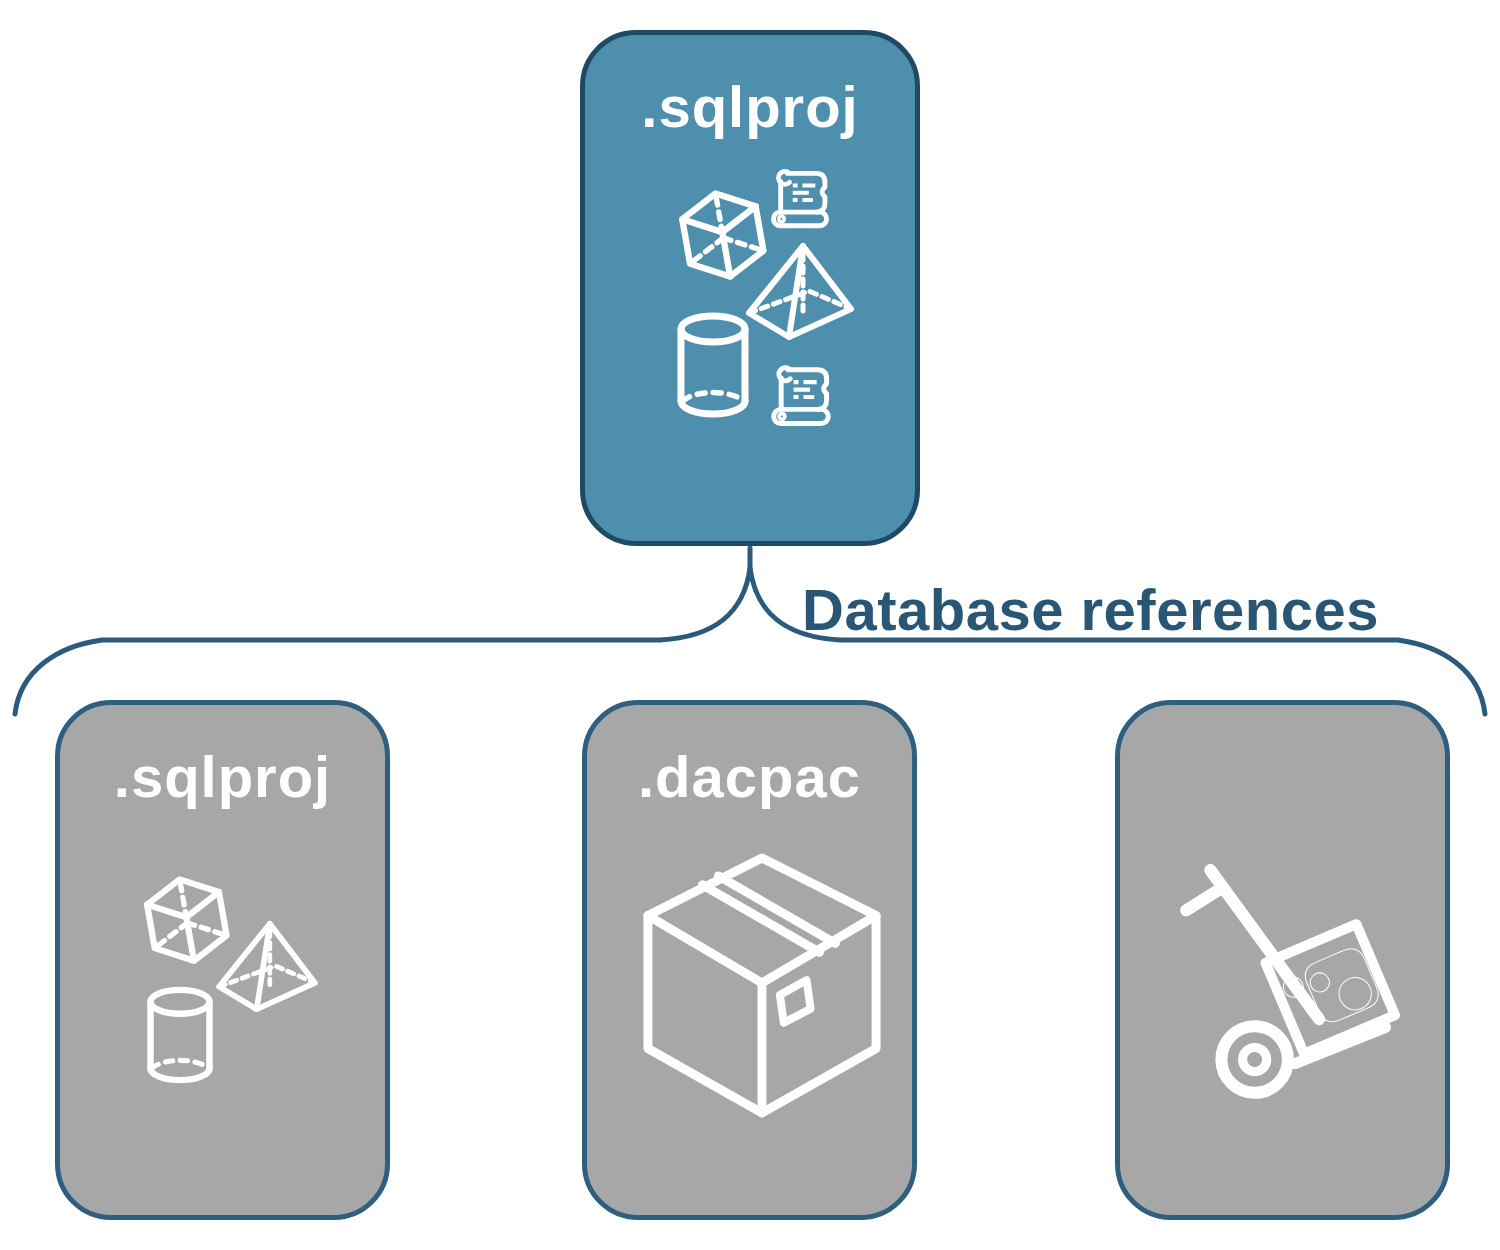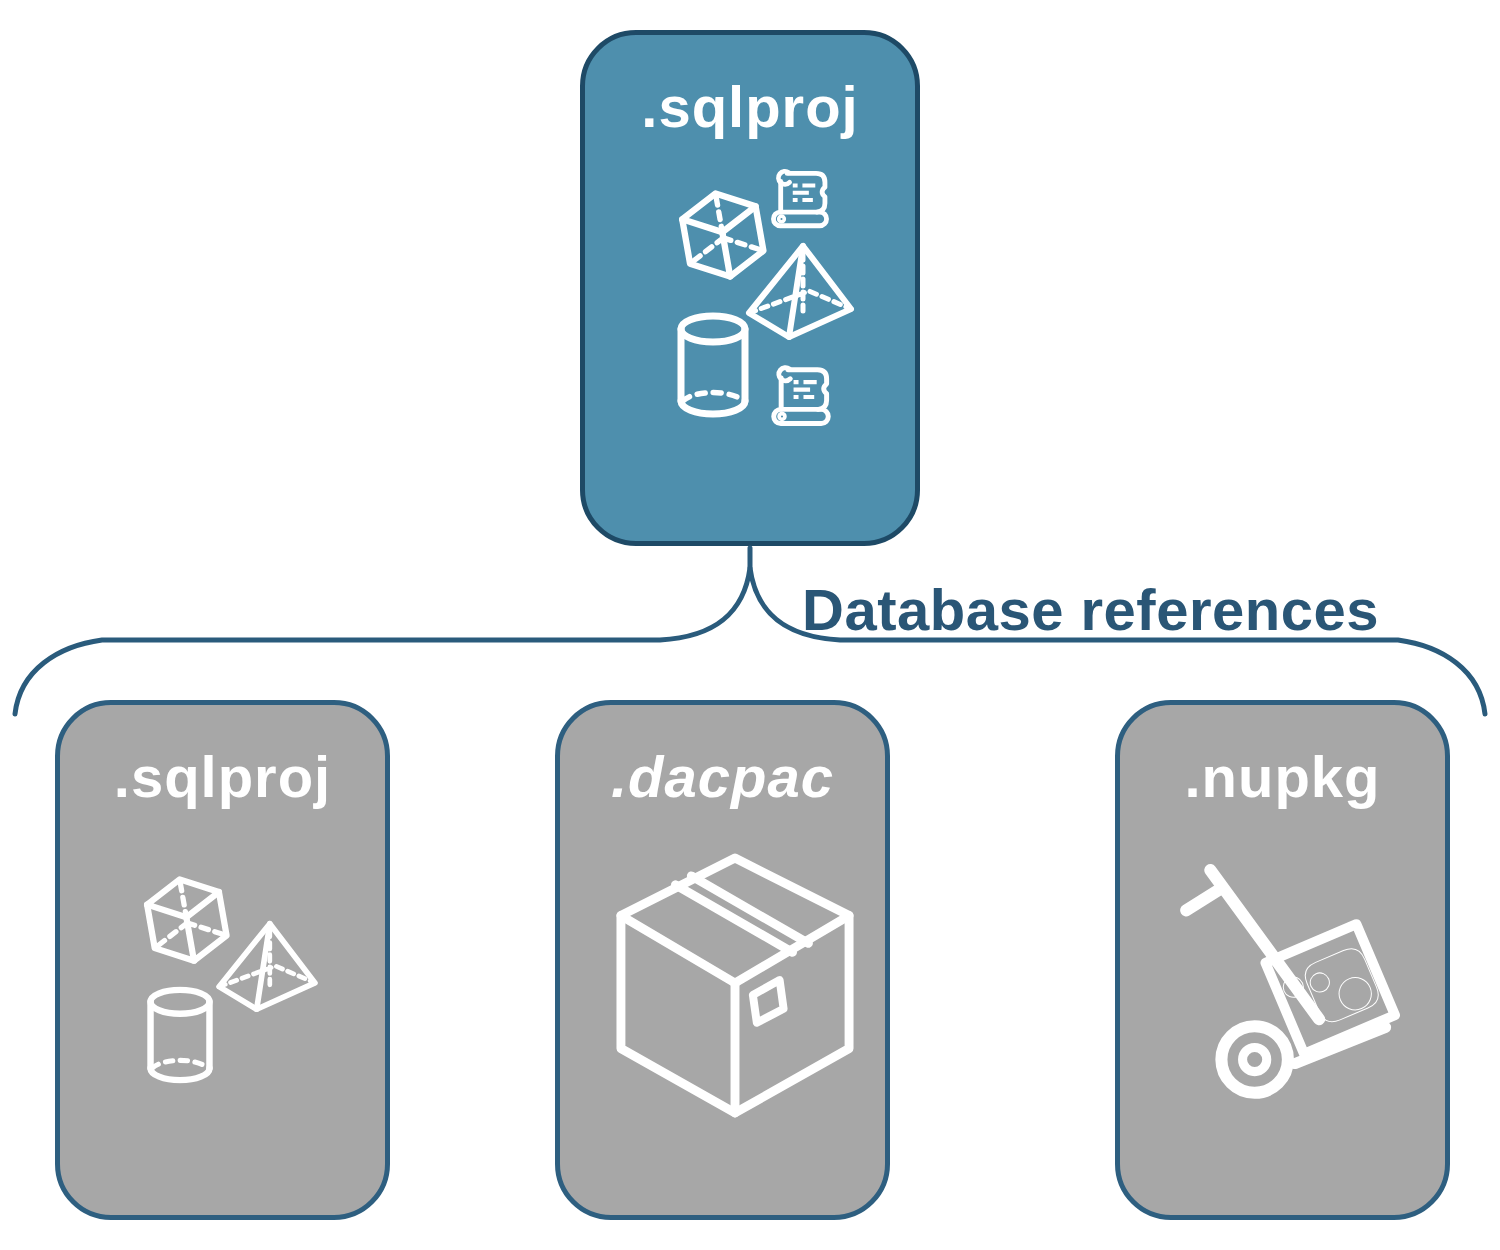--- a/index.html
+++ b/index.html
@@ -30,21 +30,21 @@
     left:580px;top:30px;width:340px;height:516px;
     background:var(--parent-fill);
     border:5px solid var(--parent-border);
   }
   .card.child{
     background:var(--child-fill);
     border:5px solid var(--child-border);
     top:700px;width:335px;height:520px;
   }
   .card.child.c0{left:55px;}
-  .card.child.c1{left:555px;font-style:italic;}
+  .card.child.c1{left:582px;}
   .card.child.c2{left:1115px;}
   .card-title{
     display:block;
     text-align:center;
     margin-top:40px;
     font-size:58px;
     font-weight:bold;
     color:var(--title-text);
     letter-spacing:1px;
     line-height:1.1;
@@ -205,21 +205,20 @@
   <div class="card child c1">
     <span class="card-title">.dacpac</span>
     <span class="icon d-package">
       <svg viewBox="0 0 244 270">
           <use href="#icon-package"></use>
         </svg>
     </span>
   </div>
 
   <div class="card child c2">
-    <span class="card-title">.nupkg</span>
     <span class="icon n-nuget">
       <svg viewBox="0 0 250 262">
           <use href="#icon-nuget"></use>
         </svg>
     </span>
   </div>
 
 </div>
 
 </body></html>

